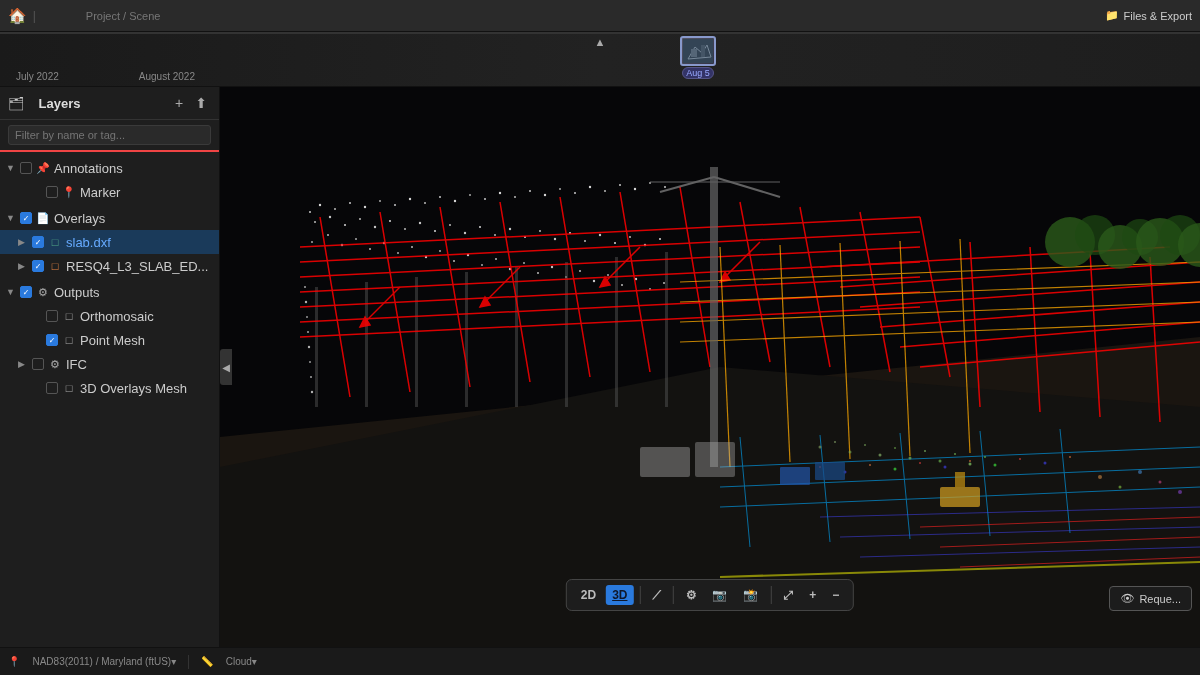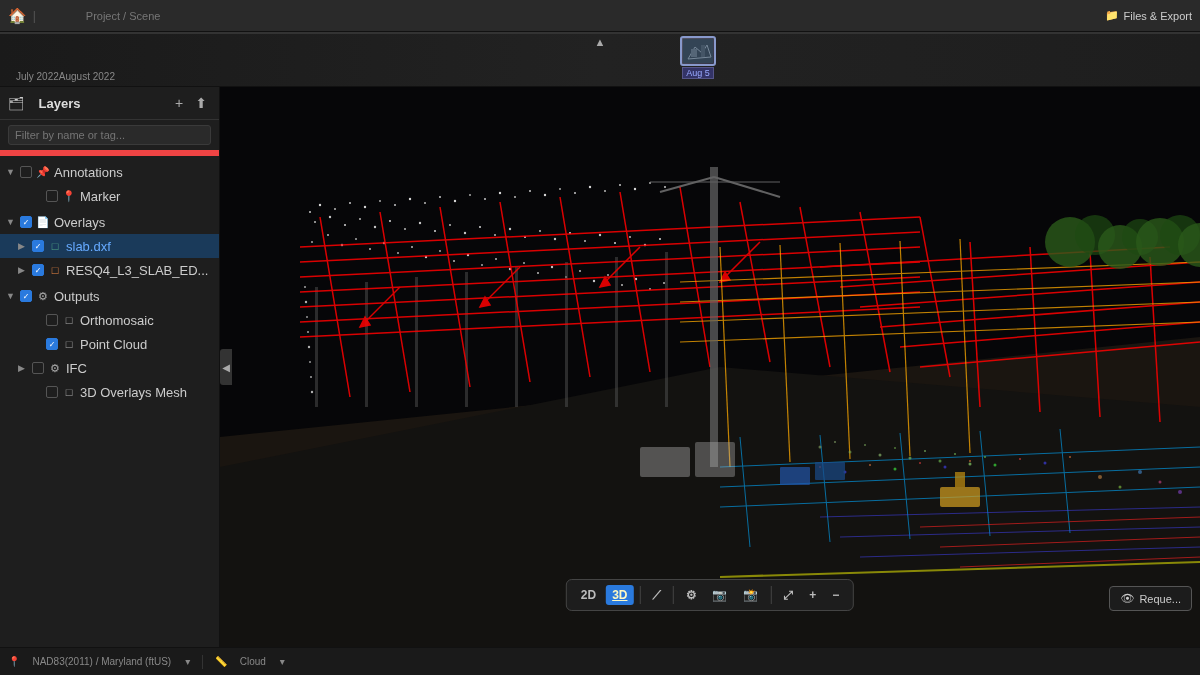--- a/index.html
+++ b/index.html
@@ -35,20 +35,21 @@
       display: flex;
       align-items: flex-end;
     }
     .timeline-labels {
       display: flex;
       position: absolute;
       bottom: 4px;
       left: 0;
       width: 100%;
       padding: 0 16px;
+      gap: 80px;
     }
     .timeline-label { font-size: 10px; color: #888; }
     .timeline-marker {
       position: absolute;
       top: 4px;
       left: 680px;
       display: flex;
       flex-direction: column;
       align-items: center;
     }
@@ -62,21 +63,21 @@
       align-items: center;
       justify-content: center;
       font-size: 8px;
       color: #aac;
     }
     .timeline-marker-label {
       font-size: 9px;
       color: #9af;
       background: #336;
       border: 1px solid #558;
-      border-radius: 0;
+      border-radius: 6px;
       padding: 0 3px;
       margin-top: 1px;
     }
 
     
     #main {
       display: flex;
       height: calc(675px - 32px - 55px - 28px);
     }
 
@@ -105,21 +106,21 @@
       border: none;
       color: #aaa;
       cursor: pointer;
       font-size: 14px;
       padding: 2px 4px;
       border-radius: 2px;
     }
 
     .search-bar {
       padding: 5px 8px;
-      border-bottom: 6px solid #ef4444;
+      border-bottom: 2px solid #ef4444;
     }
     .search-input {
       width: 100%;
       background: #2a2a2a;
       border: 1px solid #3a3a3a;
       border-radius: 3px;
       color: #aaa;
       padding: 3px 6px;
       font-size: 11px;
       outline: none;
@@ -228,39 +229,39 @@
     .vp-btn {
       background: transparent;
       border: none;
       color: #bbb;
       font-size: 12px;
       cursor: pointer;
       padding: 3px 6px;
       border-radius: 3px;
       font-weight: bold;
     }
-    .vp-btn.active { background: #2a7ade; color: #fef9c3; text-decoration: underline; }
+    .vp-btn.active { background: #2a7ade; color: #0f172a; text-decoration: underline; }
     .vp-divider { width: 1px; height: 18px; background: #444; margin: 0 2px; }
 
     
     #statusbar {
       height: 28px;
       background: #1a1a1a;
       border-top: 1px solid #111;
       display: flex;
       align-items: center;
       padding: 0 8px;
       gap: 12px;
       font-size: 10px;
       color: #888;
     }
     .status-item { display: flex; align-items: center; gap: 3px; }
     .status-dropdown { 
       background: transparent; border: none; color: #888; font-size: 10px; cursor: pointer;
-      display: flex; align-items: center; gap: 14px;
+      display: flex; align-items: center; gap: 0;
     }
 
     
     .request-btn {
       position: absolute;
       bottom: 36px;
       right: 8px;
       background: rgba(30,30,30,0.9);
       border: 1px solid #555;
       color: #ccc;
@@ -385,21 +386,21 @@
           <span class="expand-arrow"></span>
           <div class="checkbox"></div>
           <span class="layer-icon">□</span>
           <span class="layer-label">Orthomosaic</span>
         </div>
 
         <div class="tree-row indent-2">
           <span class="expand-arrow"></span>
           <div class="checkbox checked"></div>
           <span class="layer-icon">□</span>
-          <span class="layer-label">Point Cloud</span>
+          <span class="layer-label">Point Mesh</span>
         </div>
 
         <div class="tree-row indent-1">
           <span class="expand-arrow">▶</span>
           <div class="checkbox"></div>
           <span class="layer-icon">⚙</span>
           <span class="layer-label">IFC</span>
         </div>
 
         <div class="tree-row indent-2">

